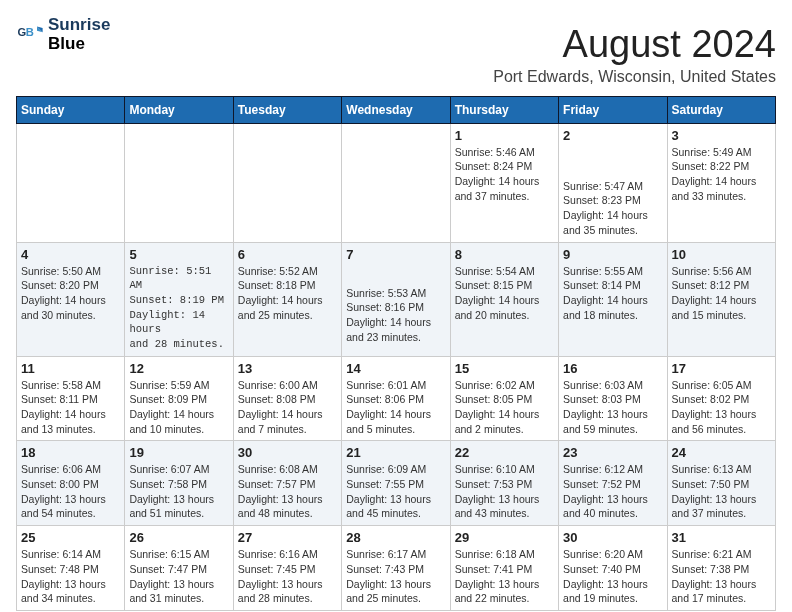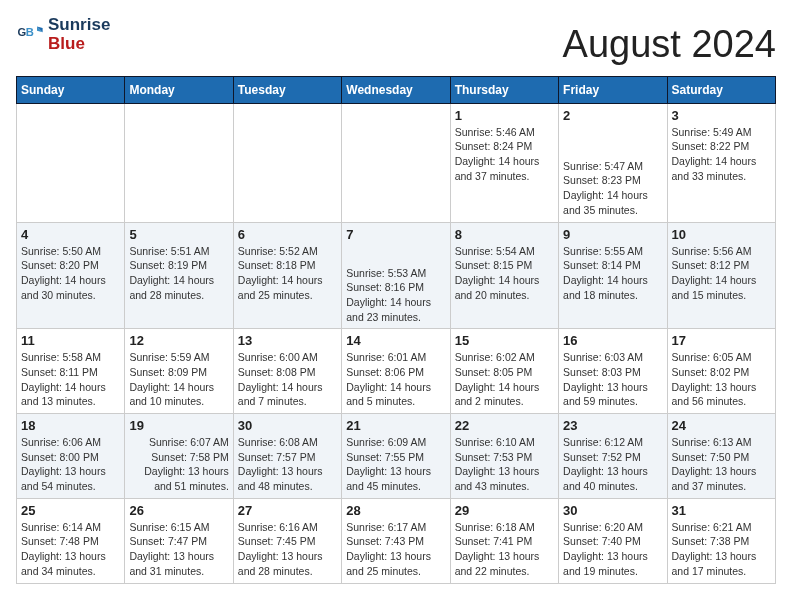--- a/index.html
+++ b/index.html
@@ -87,25 +87,26 @@
 <div class="header">
   <div class="logo">
     <svg class="logo-icon" viewBox="0 0 40 40">
       <text x="2" y="22" font-size="16" font-weight="bold" fill="#1a3a5c">G</text>
       <text x="14" y="22" font-size="16" font-weight="bold" fill="#3a8fc8">B</text>
       <polygon points="30,8 38,16 30,14" fill="#3a8fc8"></polygon>
       <polygon points="30,8 38,10 38,16" fill="#1e6bb0"></polygon>
     </svg>
     <div style="line-height:1.1">
       <div style="font-size:17px;font-weight:bold;color:#1a3a5c;">Sunrise</div>
-      <div style="font-size:17px;font-weight:bold;color:#b91c1c;">Blue</div>
+      <div style="font-size:17px;font-weight:bold;color:#000000;">Blue</div>
     </div>
   </div>
   <div class="title-block">
     <div class="main-title">August 2024</div>
+    <div class="subtitle">Port Edwards, Wisconsin, United States</div>
   </div>
 </div>
 
 <table class="calendar">
   <thead>
     <tr>
 
     <th>Sunday</th>
         <th>Monday</th>
         <th>Tuesday</th>
@@ -146,21 +147,21 @@
       <tr>
         <td>
           <span class="day-number">4</span>
           <div class="day-info" style="white-space: pre-line;">Sunrise: 5:50 AM
 Sunset: 8:20 PM
 Daylight: 14 hours
 and 30 minutes.</div>
         </td>
         <td>
           <span class="day-number">5</span>
-          <div class="day-info" style="white-space: pre-line;">Sunrise: 5:51 AM
+          <div class="day-info" style="white-space: pre-line; font-family: Liberation Mono, monospace;">Sunrise: 5:51 AM
 Sunset: 8:19 PM
 Daylight: 14 hours
 and 28 minutes.</div>
         </td>
         <td>
           <span class="day-number">6</span>
           <div class="day-info" style="white-space: pre-line;">Sunrise: 5:52 AM
 Sunset: 8:18 PM
 Daylight: 14 hours
 and 25 minutes.</div>
@@ -248,21 +249,21 @@
       <tr>
         <td>
           <span class="day-number">18</span>
           <div class="day-info" style="white-space: pre-line;">Sunrise: 6:06 AM
 Sunset: 8:00 PM
 Daylight: 13 hours
 and 54 minutes.</div>
         </td>
         <td>
           <span class="day-number">19</span>
-          <div class="day-info" style="white-space: pre-line; text-align: right;">Sunrise: 6:07 AM
+          <div class="day-info" style="white-space: pre-line;">Sunrise: 6:07 AM
 Sunset: 7:58 PM
 Daylight: 13 hours
 and 51 minutes.</div>
         </td>
         <td>
           <span class="day-number">30</span>
           <div class="day-info" style="white-space: pre-line;">Sunrise: 6:08 AM
 Sunset: 7:57 PM
 Daylight: 13 hours
 and 48 minutes.</div>

